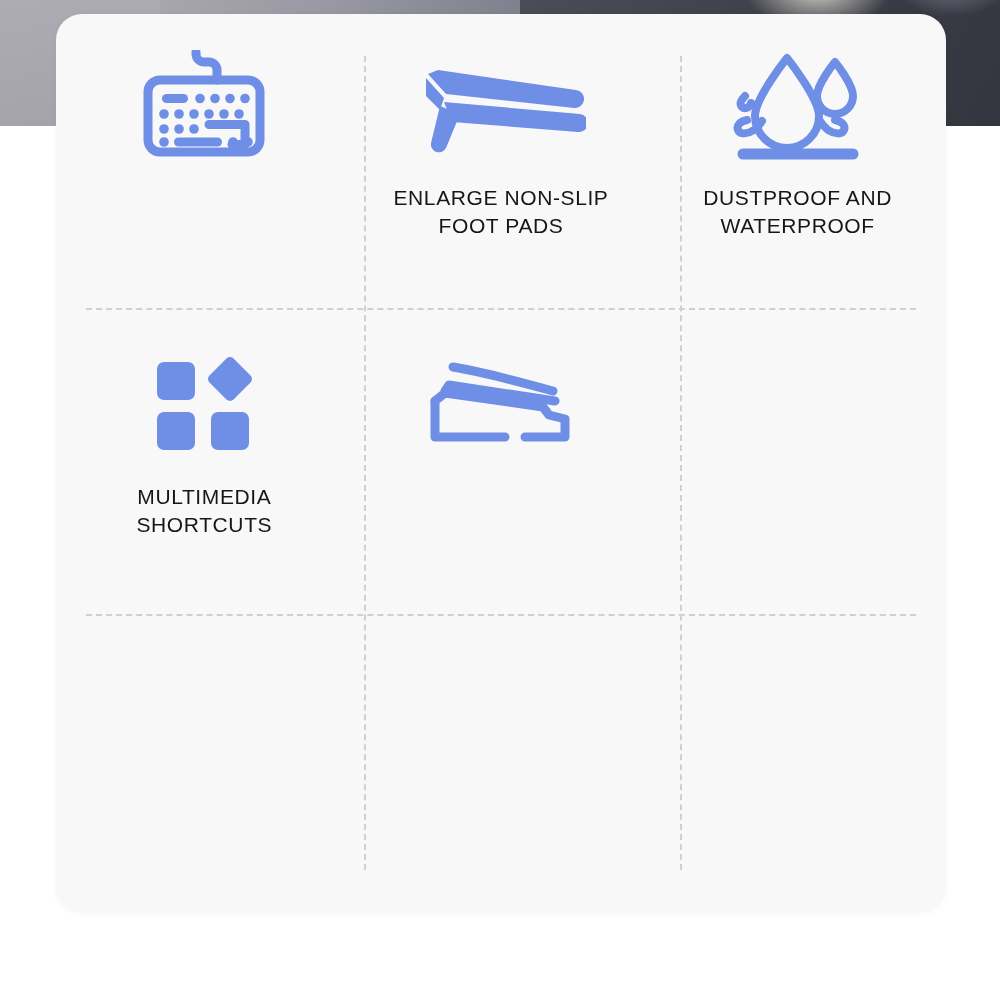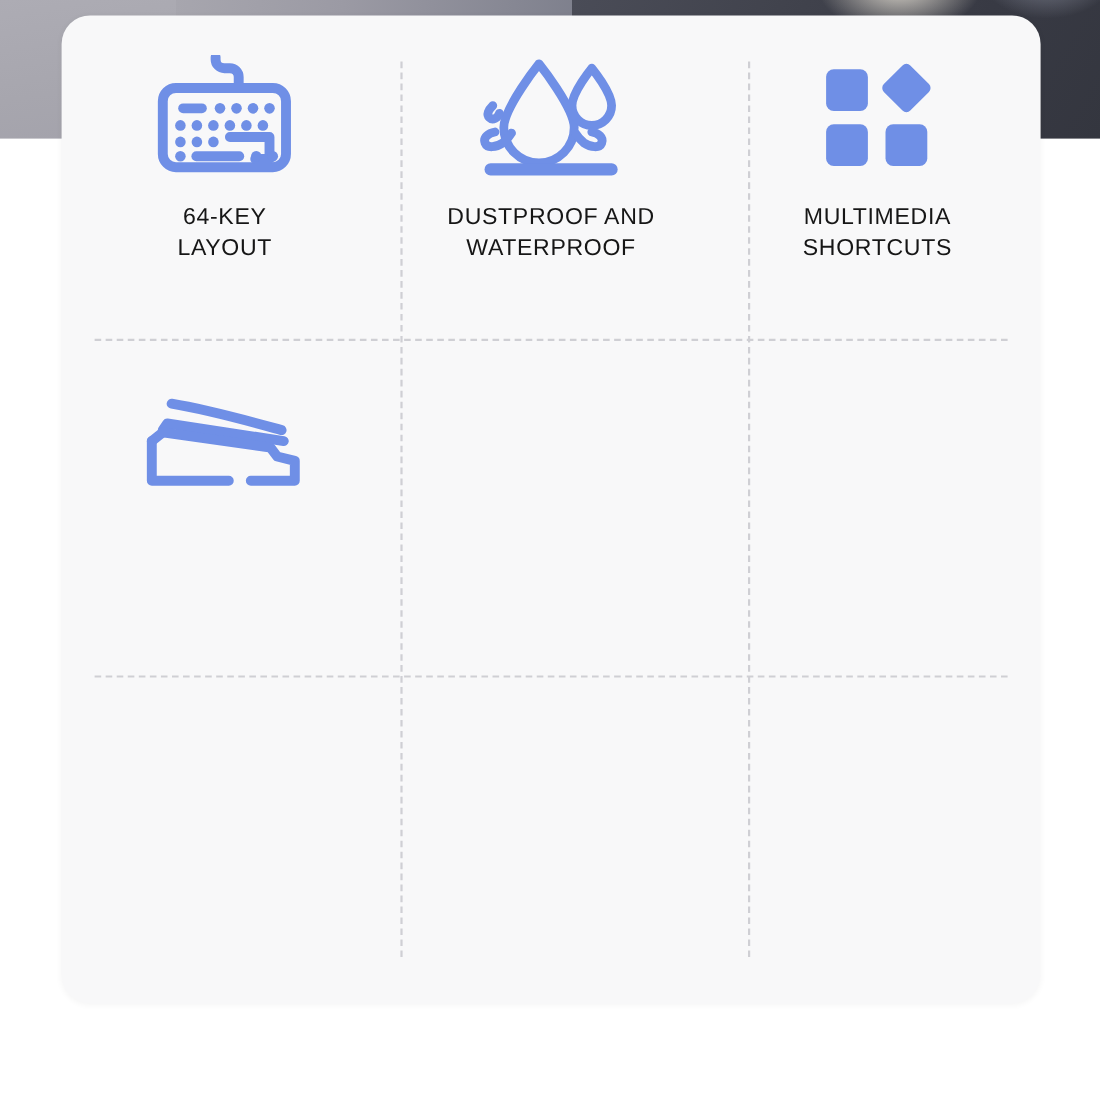--- a/index.html
+++ b/index.html
@@ -159,25 +159,37 @@
                 <circle cx="41" cy="79" r="4.8"></circle>
               <circle cx="56" cy="79" r="4.8"></circle>
               <path d="M71 74.5 h36 v20 h-13" stroke="#6f8fe6" stroke-width="9" stroke-linecap="round" stroke-linejoin="round" fill="none"></path>
               <circle cx="26" cy="92" r="4.8"></circle>
               <rect x="36" y="87.5" width="48" height="9" rx="4.5"></rect>
               <circle cx="95" cy="92" r="4.8"></circle>
                 <circle cx="110" cy="92" r="4.8"></circle>
             </g>
           </svg>
         </div>
-        <div class="label">64-KEY
-LAYOUT</div>
-      </div>
-
-
+      </div>
+
+
+      <div class="cell">
+        <div class="iconwrap">
+          <svg width="170" height="100" viewBox="0 0 170 100" aria-hidden="true">
+            <g fill="#6f8fe6">
+              <path d="M12 18 L22 14 L160 34 a9 9 0 0 1 -2 18 L30 38 z"></path>
+              <path d="M10 22 L28 42 L24 54 L10 40 z"></path>
+              <path d="M28 46 L164 58 a9 9 0 0 1 -2 18 L36 66 z"></path>
+              <path d="M24 50 L44 58 L30 92 a8 8 0 0 1 -15 -5 z"></path>
+            </g>
+          </svg>
+        </div>
+        <div class="label">ENLARGE NON-SLIP
+FOOT PADS</div>
+      </div>
 
 
 
       <div class="cell">
         <div class="iconwrap">
           <svg width="146" height="120" viewBox="0 0 146 120" aria-hidden="true">
             <g fill="none" stroke="#6f8fe6" stroke-width="8" stroke-linecap="round" stroke-linejoin="round">
               <path d="M62 12 C62 12 30 52 30 70 a32 32 0 0 0 64 0 C94 52 62 12 62 12 z"></path>
               <path d="M110 16 C110 16 92 38 92 50 a18 18 0 0 0 36 0 C128 38 110 16 110 16 z"></path>
               <path d="M20 50 c-4 4 -6 8 -3 11 c3 3 8 0 9 -4"></path>

